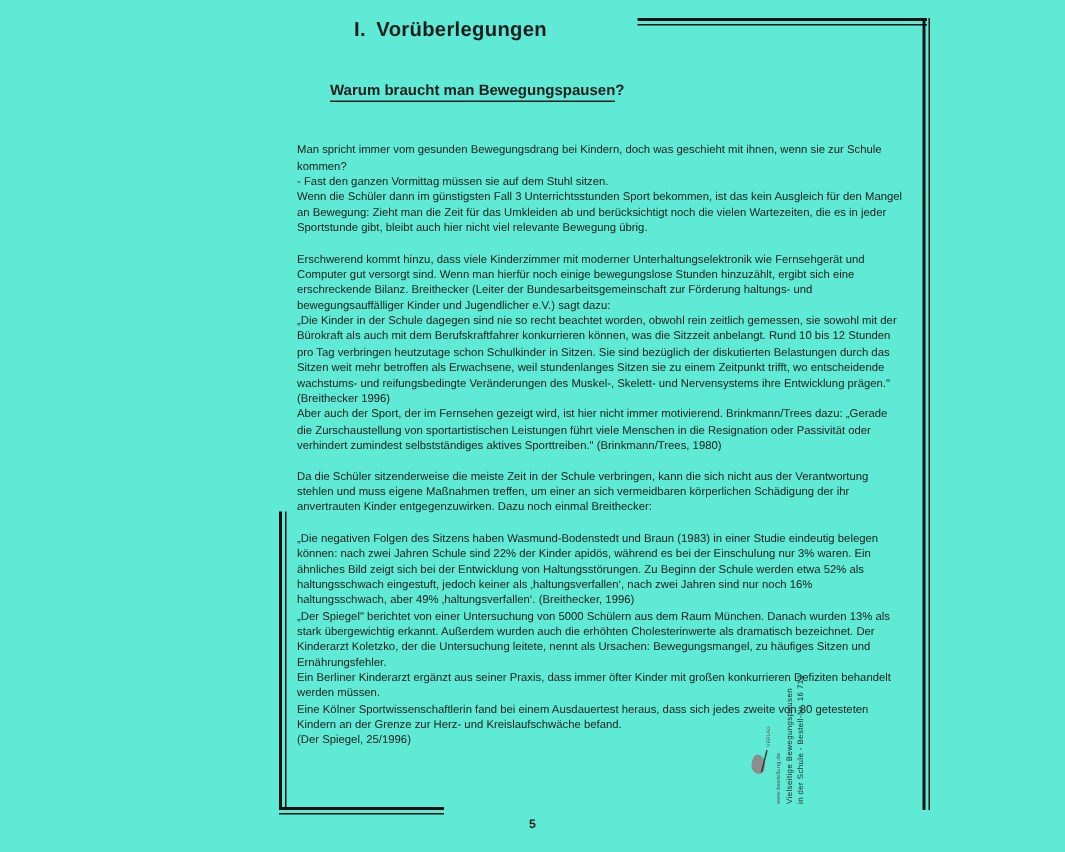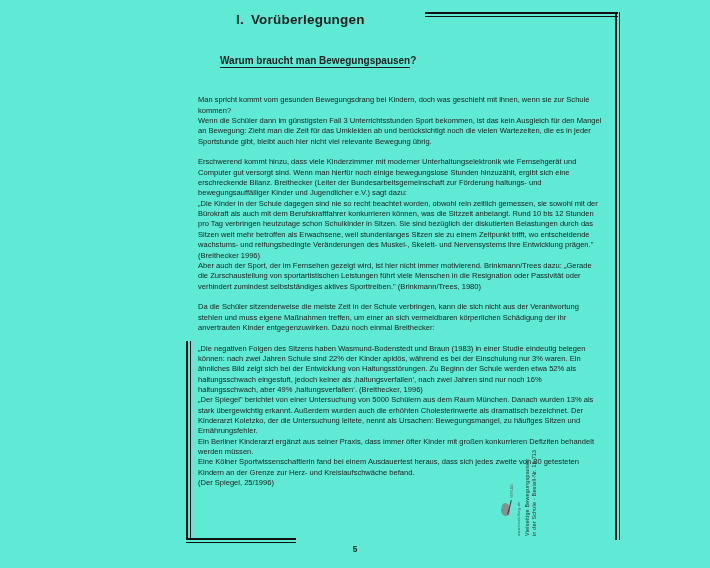--- a/index.html
+++ b/index.html
@@ -201,21 +201,22 @@
 
   <div id="doc-title">
     <span class="numeral">I.</span><span>Vorüberlegungen</span>
   </div>
 
   <div id="section-heading">
     <span class="underlined">Warum braucht man Bewegungspausen</span><span>?</span>
   </div>
 
   <div id="body-text">
-      <p class="gap">Man spricht kommt vom gesunden Bewegungsdrang bei Kindern, doch was geschieht mit ihnen, wenn sie zur Schule kommen?</p>
+      <p class="gap">Man spricht immer vom gesunden Bewegungsdrang bei Kindern, doch was geschieht mit ihnen, wenn sie zur Schule kommen?</p>
+      <p>- Fast den ganzen Vormittag müssen sie auf dem Stuhl sitzen.</p>
       <p>Wenn die Schüler dann im günstigsten Fall 3 Unterrichtsstunden Sport bekommen, ist das kein Ausgleich für den Mangel an Bewegung: Zieht man die Zeit für das Umkleiden ab und berücksichtigt noch die vielen Wartezeiten, die es in jeder Sportstunde gibt, bleibt auch hier nicht viel relevante Bewegung übrig.</p>
       <p class="gap">Erschwerend kommt hinzu, dass viele Kinderzimmer mit moderner Unterhaltungselektronik wie Fernsehgerät und Computer gut versorgt sind. Wenn man hierfür noch einige bewegungslose Stunden hinzuzählt, ergibt sich eine erschreckende Bilanz. Breithecker (Leiter der Bundesarbeitsgemeinschaft zur Förderung haltungs- und bewegungsauffälliger Kinder und Jugendlicher e.V.) sagt dazu:</p>
       <p>„Die Kinder in der Schule dagegen sind nie so recht beachtet worden, obwohl rein zeitlich gemessen, sie sowohl mit der Bürokraft als auch mit dem Berufskraftfahrer konkurrieren können, was die Sitzzeit anbelangt. Rund 10 bis 12 Stunden pro Tag verbringen heutzutage schon Schulkinder in Sitzen. Sie sind bezüglich der diskutierten Belastungen durch das Sitzen weit mehr betroffen als Erwachsene, weil stundenlanges Sitzen sie zu einem Zeitpunkt trifft, wo entscheidende wachstums- und reifungsbedingte Veränderungen des Muskel-, Skelett- und Nervensystems ihre Entwicklung prägen." (Breithecker 1996)</p>
       <p>Aber auch der Sport, der im Fernsehen gezeigt wird, ist hier nicht immer motivierend. Brinkmann/Trees dazu: „Gerade die Zurschaustellung von sportartistischen Leistungen führt viele Menschen in die Resignation oder Passivität oder verhindert zumindest selbstständiges aktives Sporttreiben." (Brinkmann/Trees, 1980)</p>
       <p class="gap">Da die Schüler sitzenderweise die meiste Zeit in der Schule verbringen, kann die sich nicht aus der Verantwortung stehlen und muss eigene Maßnahmen treffen, um einer an sich vermeidbaren körperlichen Schädigung der ihr anvertrauten Kinder entgegenzuwirken. Dazu noch einmal Breithecker:</p>
       <p class="gap">„Die negativen Folgen des Sitzens haben Wasmund-Bodenstedt und Braun (1983) in einer Studie eindeutig belegen können: nach zwei Jahren Schule sind 22% der Kinder apidös, während es bei der Einschulung nur 3% waren. Ein ähnliches Bild zeigt sich bei der Entwicklung von Haltungsstörungen. Zu Beginn der Schule werden etwa 52% als haltungsschwach eingestuft, jedoch keiner als ‚haltungsverfallen‘, nach zwei Jahren sind nur noch 16% haltungsschwach, aber 49% ‚haltungsverfallen‘. (Breithecker, 1996)</p>
       <p>„Der Spiegel" berichtet von einer Untersuchung von 5000 Schülern aus dem Raum München. Danach wurden 13% als stark übergewichtig erkannt. Außerdem wurden auch die erhöhten Cholesterinwerte als dramatisch bezeichnet. Der Kinderarzt Koletzko, der die Untersuchung leitete, nennt als Ursachen: Bewegungsmangel, zu häufiges Sitzen und Ernährungsfehler.</p>
       <p>Ein Berliner Kinderarzt ergänzt aus seiner Praxis, dass immer öfter Kinder mit großen konkurrieren Defiziten behandelt werden müssen.</p>
       <p>Eine Kölner Sportwissenschaftlerin fand bei einem Ausdauertest heraus, dass sich jedes zweite von 80 getesteten Kindern an der Grenze zur Herz- und Kreislaufschwäche befand.</p>
       <p>(Der Spiegel, 25/1996)</p>

